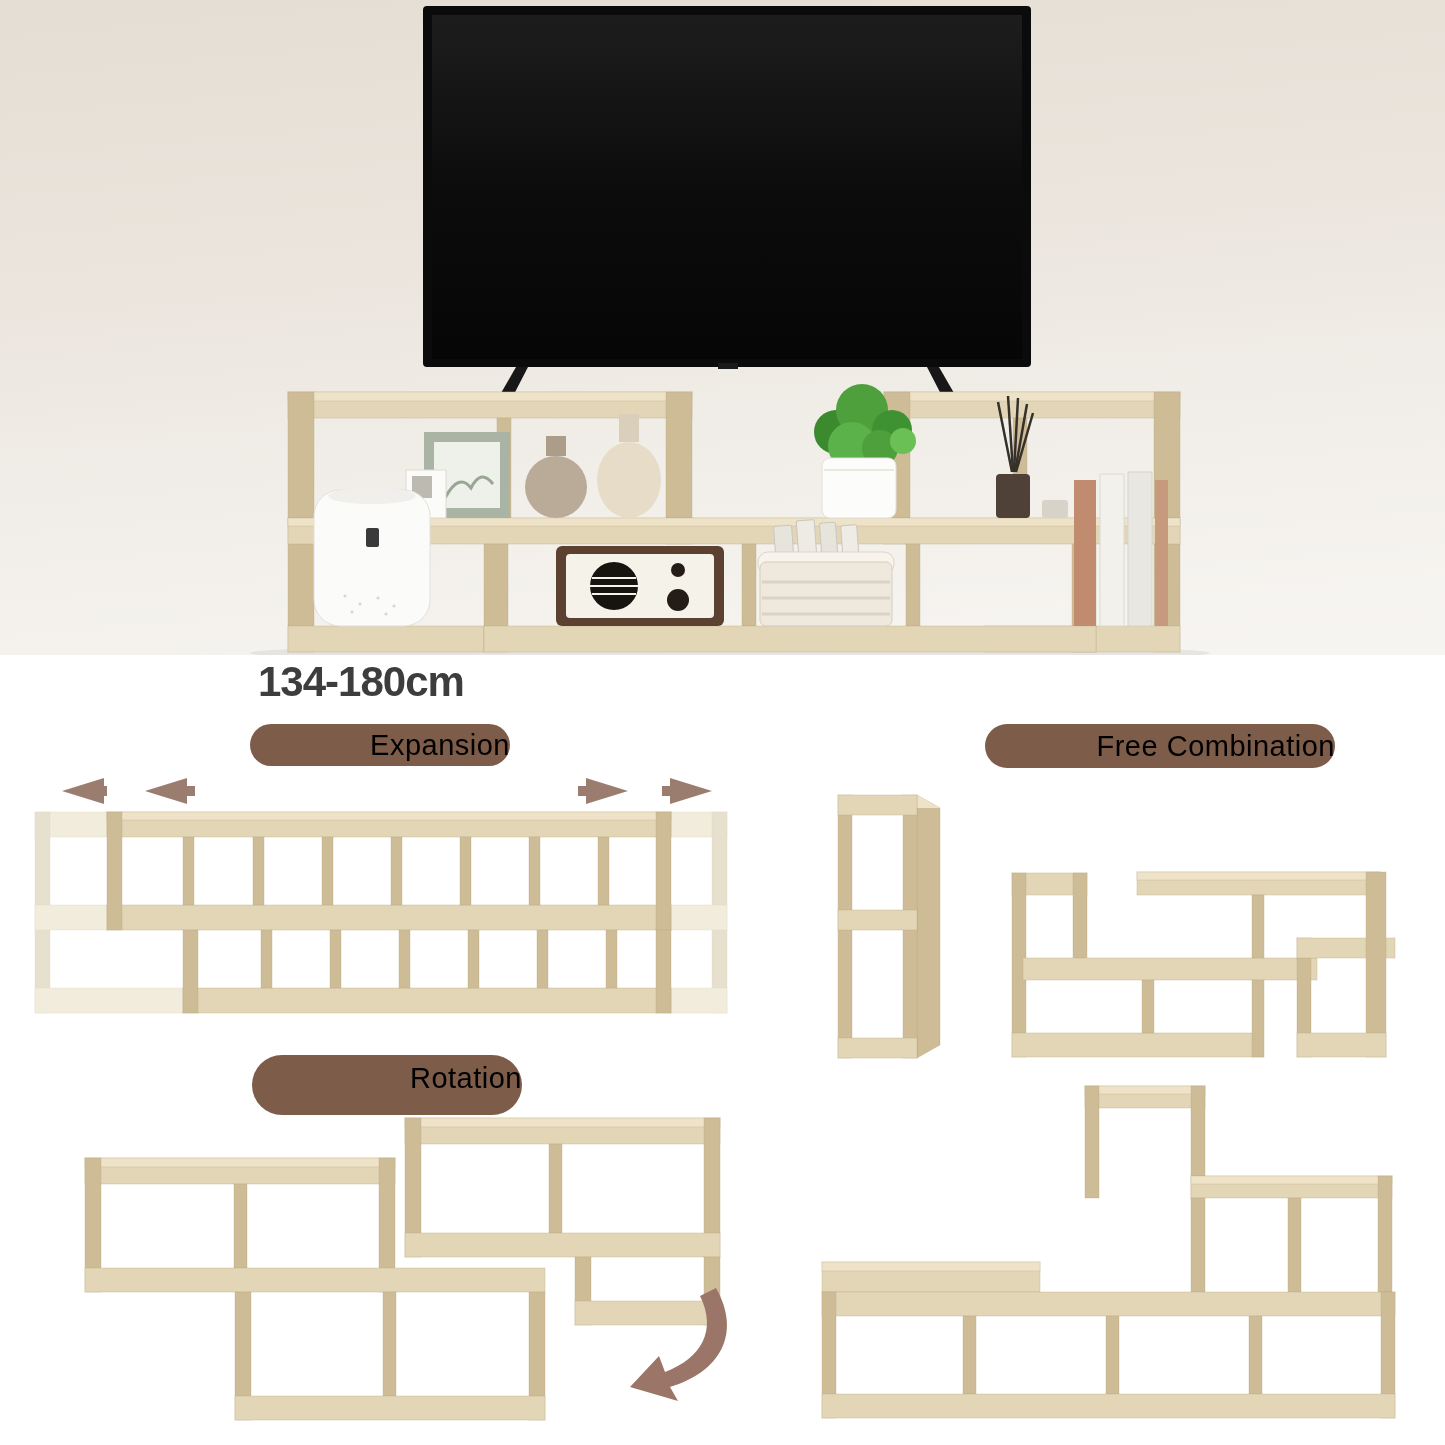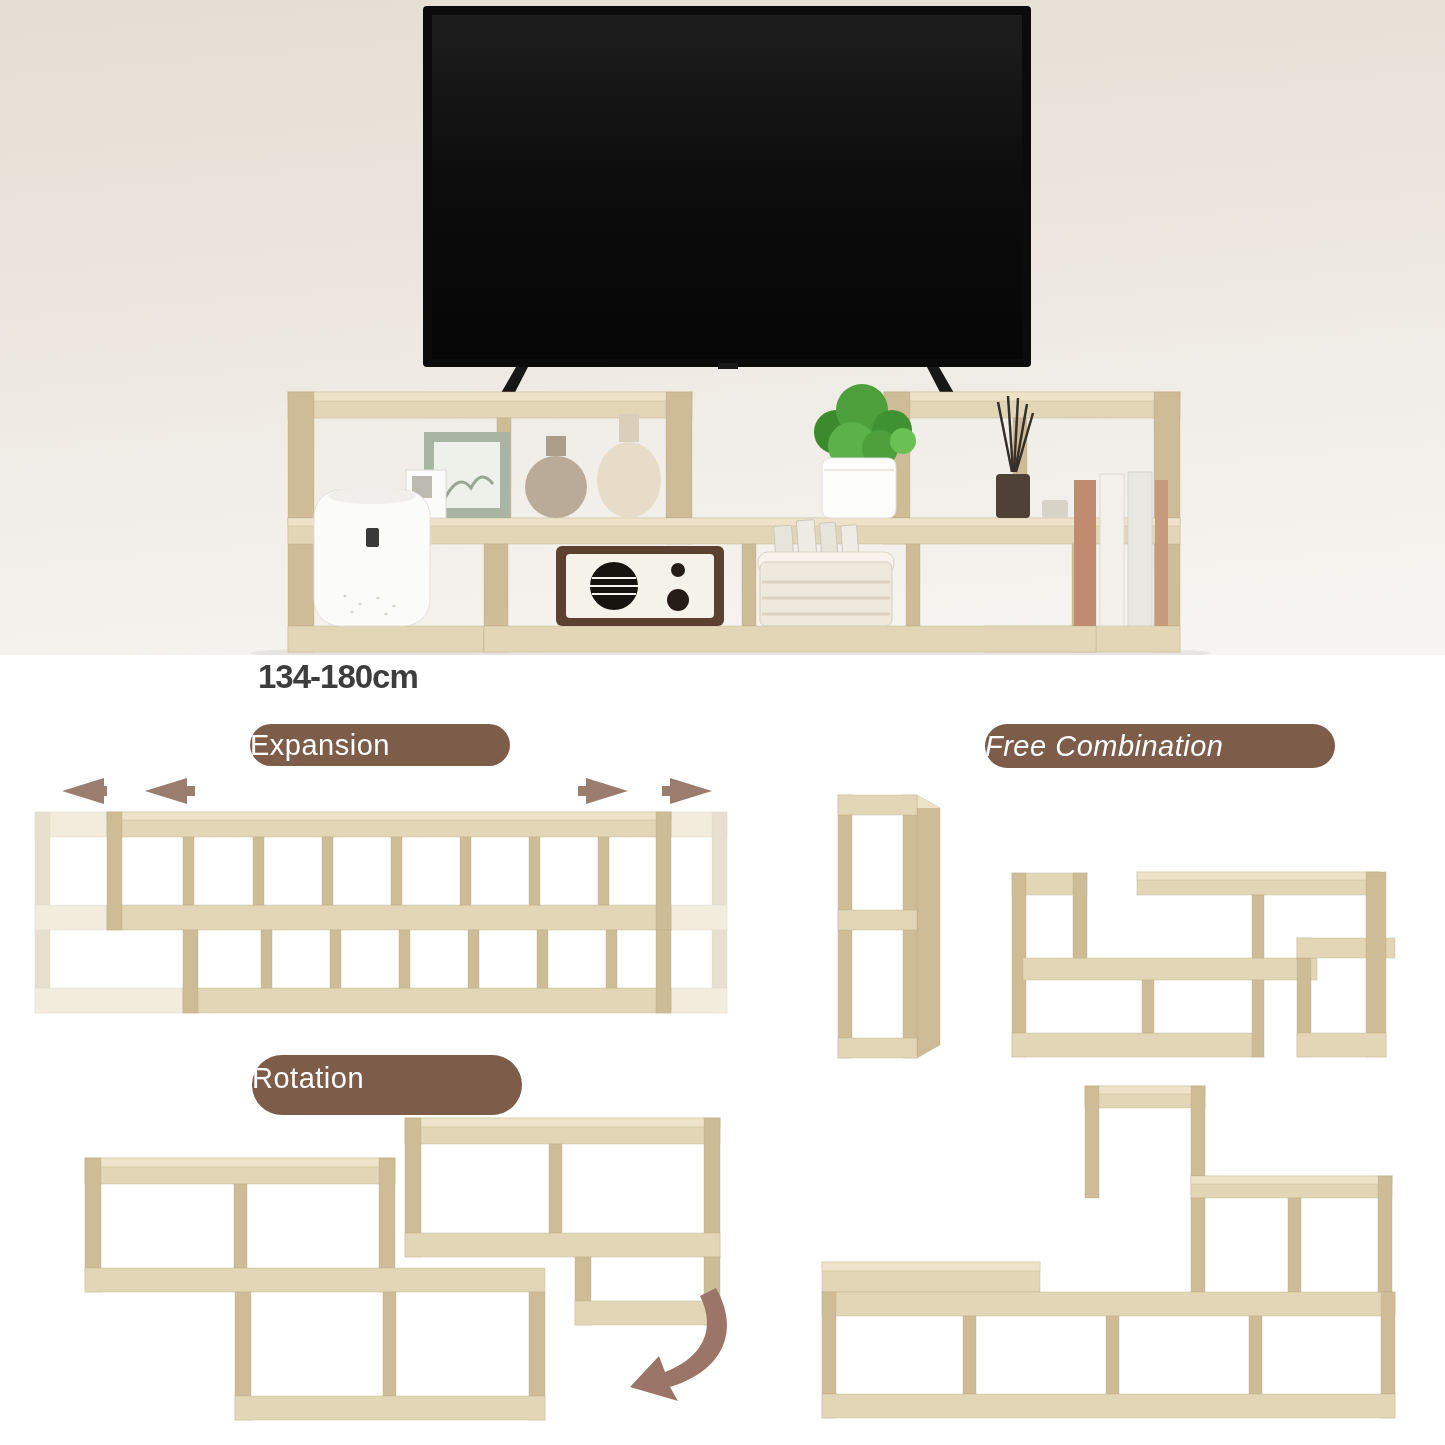--- a/index.html
+++ b/index.html
@@ -4,25 +4,25 @@
 <style>
   html,body{margin:0;padding:0;background:#ffffff;}
   body{width:1445px;height:1445px;font-family:"Liberation Sans",sans-serif;}
   .canvas{position:relative;width:1445px;height:1445px;overflow:hidden;background:#ffffff;}
   .hero{position:absolute;left:0;top:0;width:1445px;height:655px;
         background:linear-gradient(175deg,#e5ded4 0%,#eae4dc 35%,#f2efea 70%,#f7f5f2 100%);}
   .hero svg{position:absolute;left:0;top:0;}
   .features{position:absolute;left:0;top:655px;width:1445px;height:790px;background:#ffffff;}
   .features svg{position:absolute;left:0;top:0;}
   .dimension-label{position:absolute;left:258px;top:658px;width:300px;height:52px;
-        font-size:33px;font-weight:bold;color:#3d3d3d;letter-spacing:-1px;}
-  .pill{position:absolute;background:#7d5c4a;color:#ffffff;border-radius:999px;
-        text-align:left;font-size:29px;font-weight:normal;letter-spacing:.5px;}
+        font-size:42px;font-weight:bold;color:#3d3d3d;letter-spacing:-1px;}
+  .pill{position:absolute;background:#7d5c4a;color:#000000;border-radius:999px;
+        text-align:right;font-size:29px;font-weight:normal;letter-spacing:.5px;}
   .pill-expansion{left:250px;top:724px;width:260px;height:42px;line-height:42px;}
-  .pill-free{left:985px;top:724px;width:350px;height:44px;line-height:44px;font-style:italic;}
+  .pill-free{left:985px;top:724px;width:350px;height:44px;line-height:44px;}
   .pill-rotation{left:252px;top:1055px;width:270px;height:60px;line-height:47px;}
   .wood{fill:#e3d6b6;stroke:#b9a67e;stroke-opacity:.35;}
   .woodD{fill:#cdbc96;stroke:#b9a67e;stroke-opacity:.35;}
   .woodT{fill:#eee3c8;stroke:#b9a67e;stroke-opacity:.3;}
   .ghost{opacity:.45;}
 </style>
 </head>
 <body>
 
 <div class="canvas">

